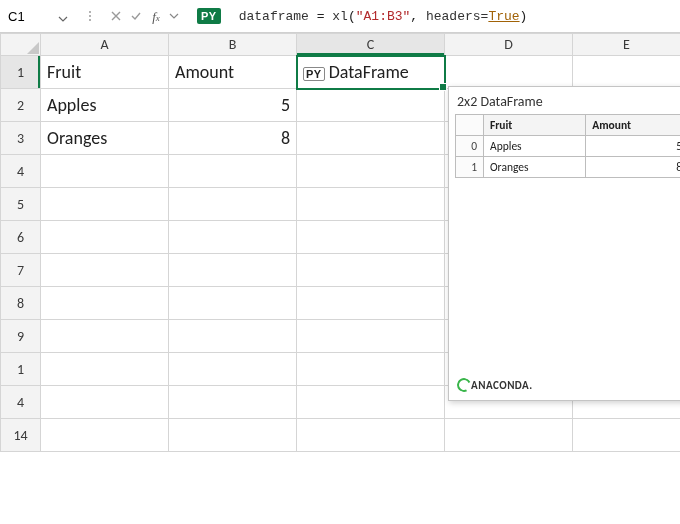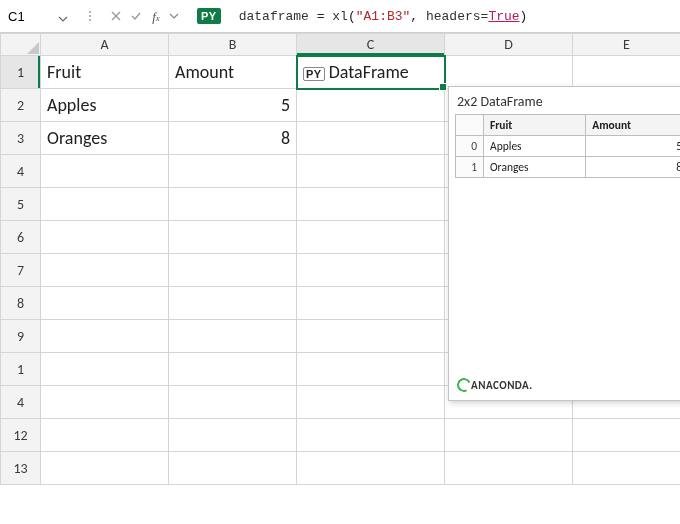--- a/index.html
+++ b/index.html
@@ -61,21 +61,21 @@
   }
   .formula-text {
     font-family: Consolas, "Courier New", monospace;
     font-size: 13px;
     white-space: pre;
   }
   .formula-text .kw { color:#333; }
   .formula-text .fn { color:#333;text-align:center; }
   .formula-text .str { color:#b2292b; }
   .formula-text .param { color:#333; }
-  .formula-text .bool { color:#be185d;text-decoration:underline; }
+  .formula-text .bool { color:#a16207;text-decoration:underline; }
 
   
   .grid-wrap { position:relative; }
   table.sheet {
     border-collapse: collapse;
     table-layout: fixed;
     width: 100%;
   }
   table.sheet th, table.sheet td {
     border: 1px solid #d5d5d5;
@@ -370,29 +370,21 @@
         </tr>
   <tr class="datarow">
           <th class="rowhead">4</th>
           <td class="cell"></td>
           <td class="cell"></td>
           <td class="cell"></td>
           <td class="cell"></td>
           <td class="cell"></td>
         </tr>
   <tr class="datarow">
-          <th class="rowhead">12</th>
-          <td class="cell"></td>
-          <td class="cell"></td>
-          <td class="cell"></td>
-          <td class="cell"></td>
-          <td class="cell"></td>
-        </tr>
-  <tr class="datarow">
-          <th class="rowhead">13</th>
+          <th class="rowhead">14</th>
           <td class="cell"></td>
           <td class="cell"></td>
           <td class="cell"></td>
           <td class="cell"></td>
           <td class="cell"></td>
         </tr>
 </tbody>
     </table>
 
 <div class="preview">

